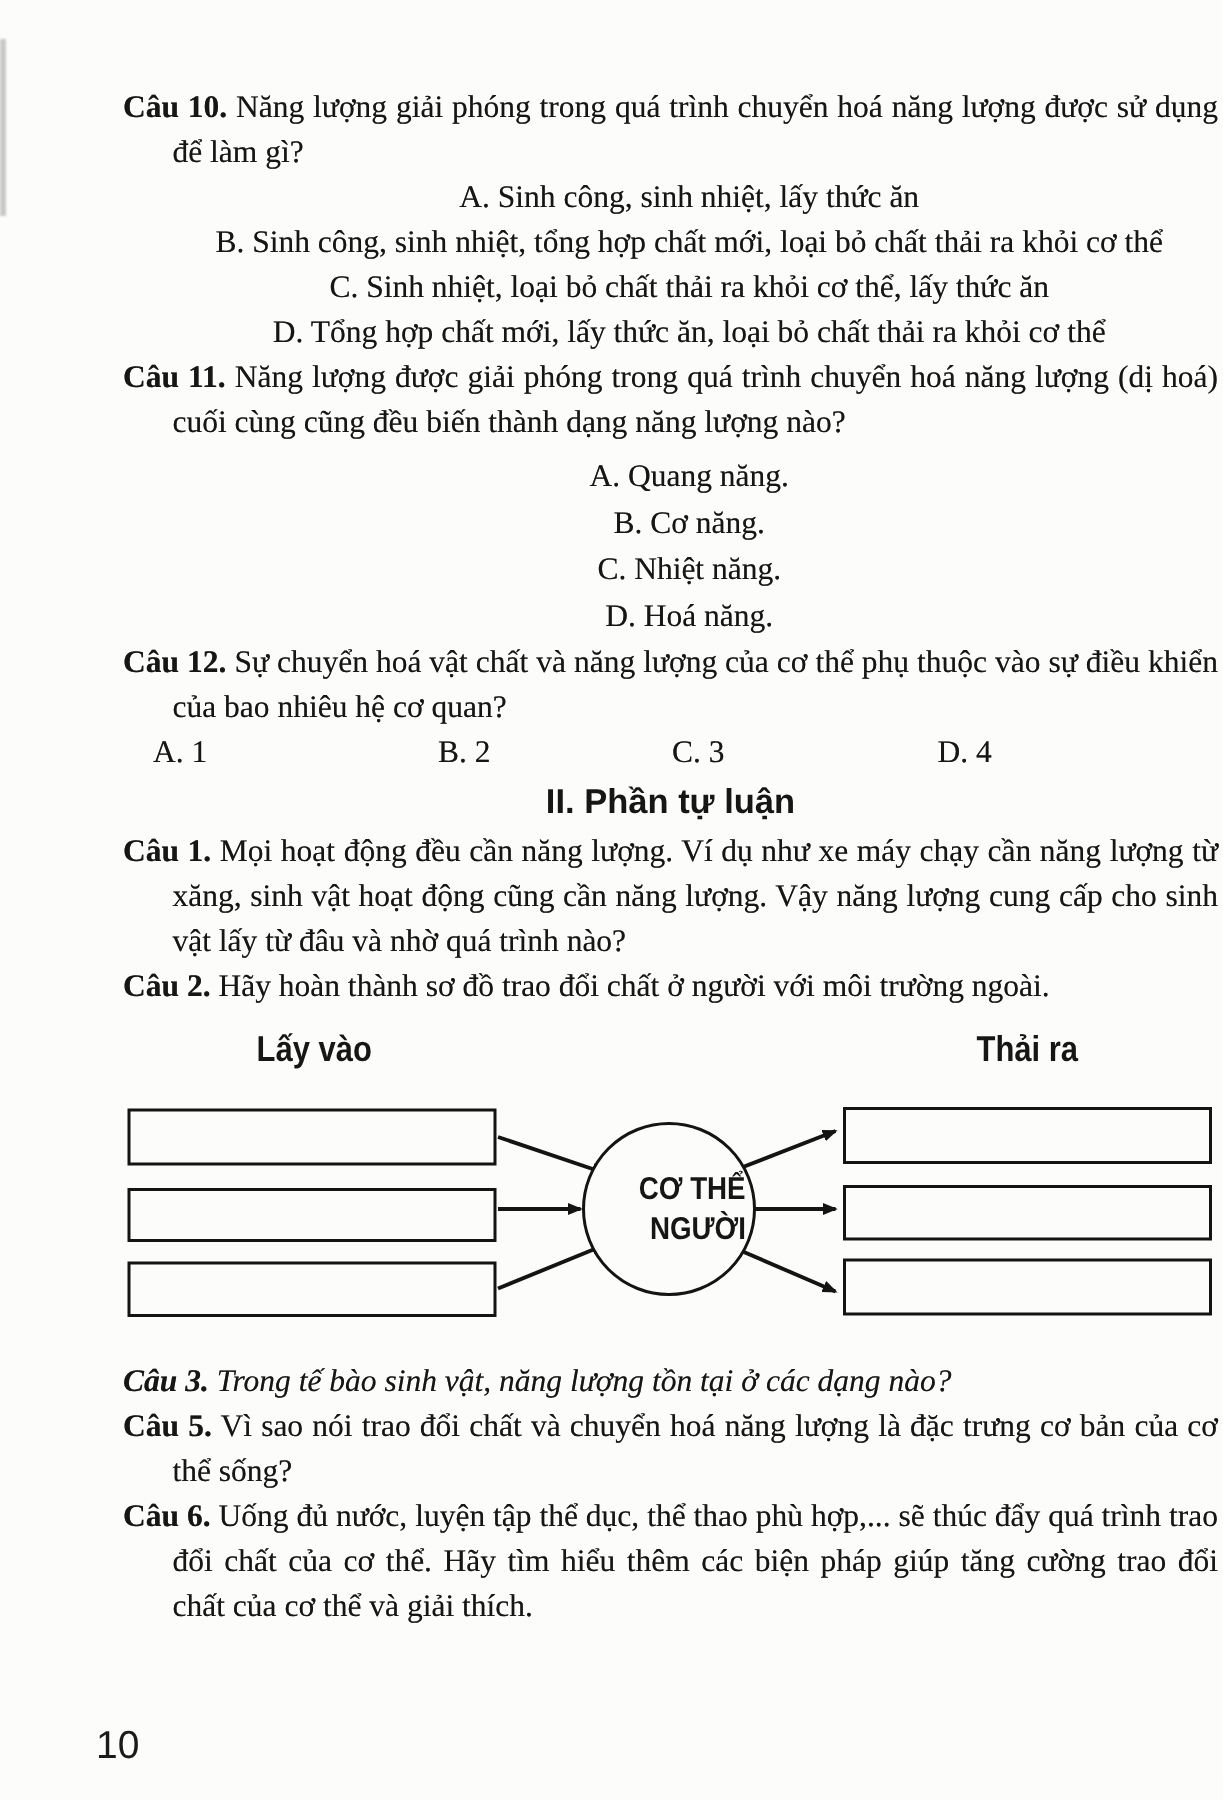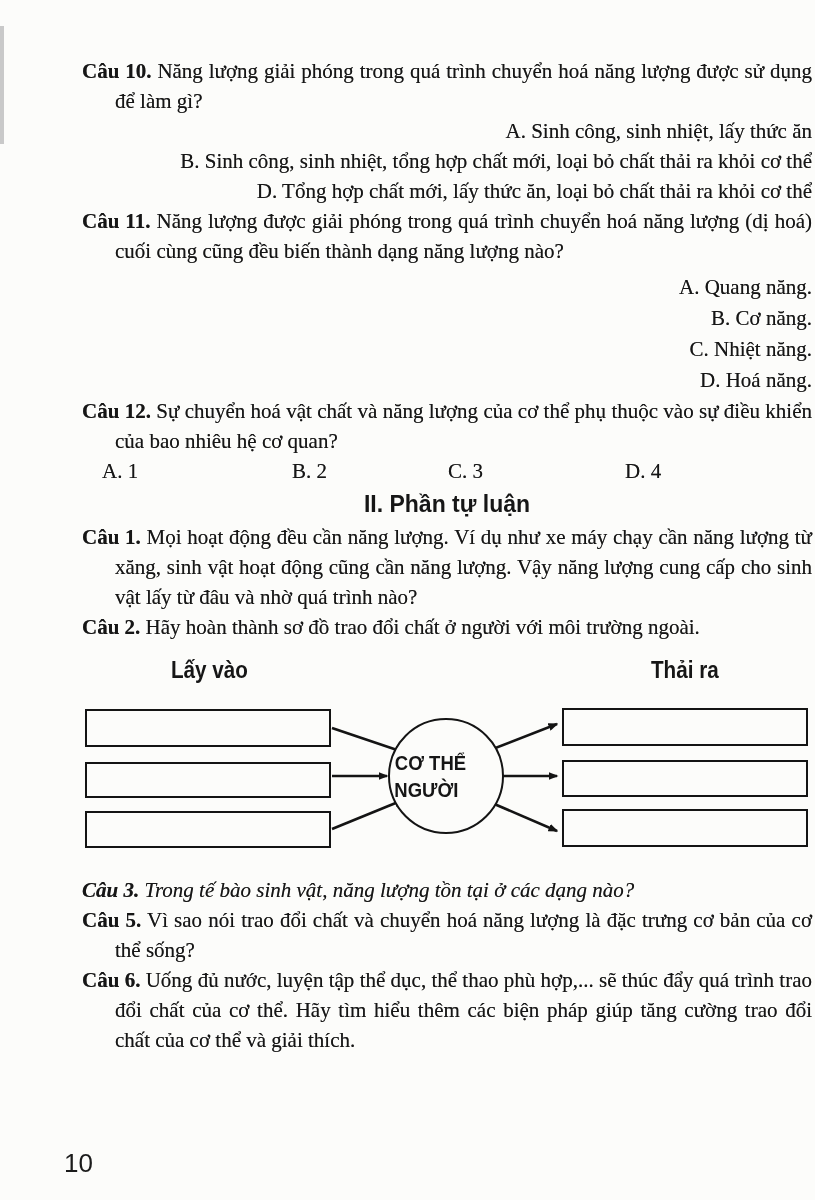--- a/index.html
+++ b/index.html
@@ -14,21 +14,21 @@
     background:#b9b9b9;opacity:.75;filter:blur(.6px);
   }
   .content{
     position:absolute;left:67px;top:56px;width:730px;
     font-size:21px;line-height:30px;text-align:justify;
     text-shadow:0 0 .35px rgba(0,0,0,.55);
     margin-left:15px;
   }
   .q{padding-left:33px;text-indent:-33px;}
   .qlabel{font-weight:bold;}
-  .opts-a .opt,.opts-b .opt{margin-left:25px;white-space:nowrap;text-align:right;}
+  .opts-a .opt,.opts-b .opt{margin-left:25px;white-space:nowrap;text-align:center;}
   .opts-b{margin-top:6px;}
   .opts-b .opt{line-height:31px;}
   .optrow{position:relative;height:30px;}
   .optrow .optcol{position:absolute;top:0;white-space:nowrap;}
   .optrow .c1{left:20px;} .optrow .c2{left:210px;} .optrow .c3{left:366px;} .optrow .c4{left:543px;}
   .section-heading{
     margin:2px 0 2px 0;font-family:"Liberation Sans","DejaVu Sans",sans-serif;
     font-weight:bold;font-size:23px;line-height:32px;text-align:center;text-shadow:none;
   }
   .eq1{margin-top:0;}
@@ -42,21 +42,21 @@
   }
   .dlabel.left{left:156px;top:5px;}
   .dlabel.right{left:636px;top:5px;}
   .dbox{position:absolute;width:242px;border:2.5px solid #141414;background:transparent;}
   .lb{left:70px;}  .rb{left:547px;}
   .lb1{top:57px;height:34px;} .lb2{top:110px;height:32px;} .lb3{top:159px;height:33px;}
   .rb1{top:56px;height:34px;} .rb2{top:108px;height:33px;} .rb3{top:157px;height:34px;}
   .body-circle{
     position:absolute;left:373px;top:66px;width:112px;height:112px;
     border:2.2px solid #141414;border-radius:50%;background:#fcfcfa;
-    display:flex;flex-direction:column;align-items:flex-start;justify-content:center;
+    display:flex;flex-direction:column;align-items:flex-end;justify-content:center;
     font-family:"Liberation Sans","DejaVu Sans",sans-serif;font-weight:bold;
     font-size:21px;line-height:27px;text-shadow:none;
   }
   .body-circle span{display:block;transform:scaleX(.88);white-space:nowrap;}
   .arrows{position:absolute;left:0;top:0;width:815px;height:216px;}
   .page-number{
     position:absolute;left:64px;top:1148px;
     font-family:"Liberation Sans","DejaVu Sans",sans-serif;
     font-size:26px;color:#1b1b1b;
   }
@@ -69,20 +69,21 @@
 
   <div class="content">
 
     <div class="q">
       <b class="qlabel">Câu 10.</b>
       <span>Năng lượng giải phóng trong quá trình chuyển hoá năng lượng được sử dụng để làm gì?</span>
     </div>
     <div class="opts-a">
       <div class="opt">A. Sinh công, sinh nhiệt, lấy thức ăn</div>
       <div class="opt">B. Sinh công, sinh nhiệt, tổng hợp chất mới, loại bỏ chất thải ra khỏi cơ thể</div>
+      <div class="opt">C. Sinh nhiệt, loại bỏ chất thải ra khỏi cơ thể, lấy thức ăn</div>
       <div class="opt">D. Tổng hợp chất mới, lấy thức ăn, loại bỏ chất thải ra khỏi cơ thể</div>
     </div>
 
     <div class="q">
       <b class="qlabel">Câu 11.</b>
       <span>Năng lượng được giải phóng trong quá trình chuyển hoá năng lượng (dị hoá) cuối cùng cũng đều biến thành dạng năng lượng nào?</span>
     </div>
     <div class="opts-b">
       <div class="opt">A. Quang năng.</div>
       <div class="opt">B. Cơ năng.</div>

